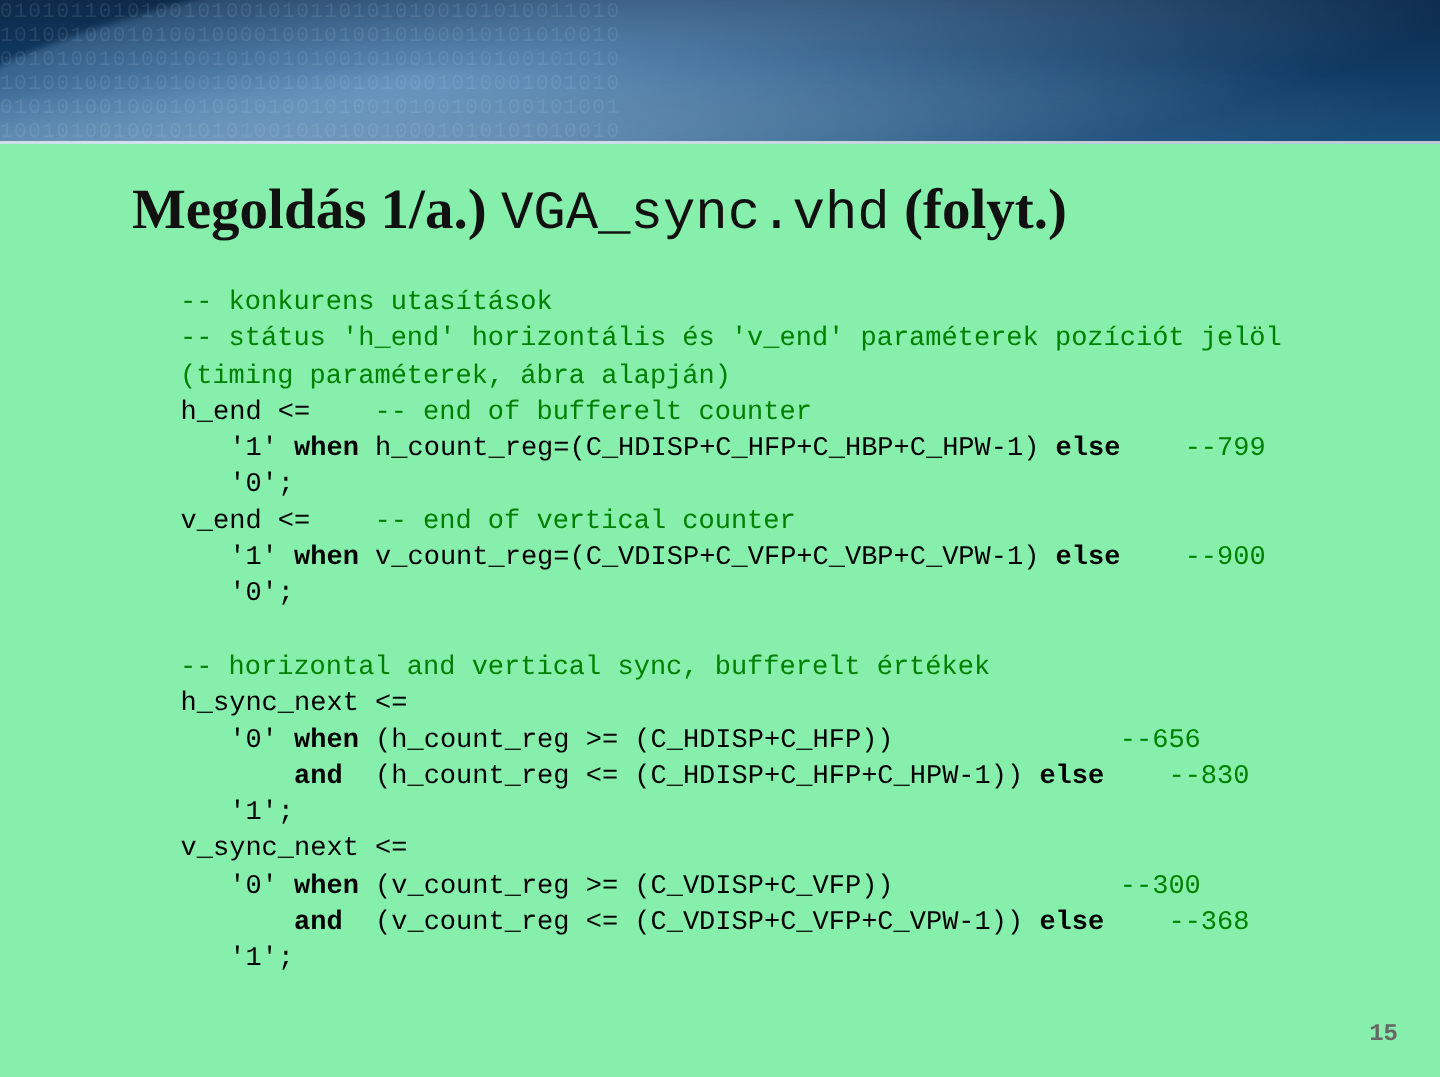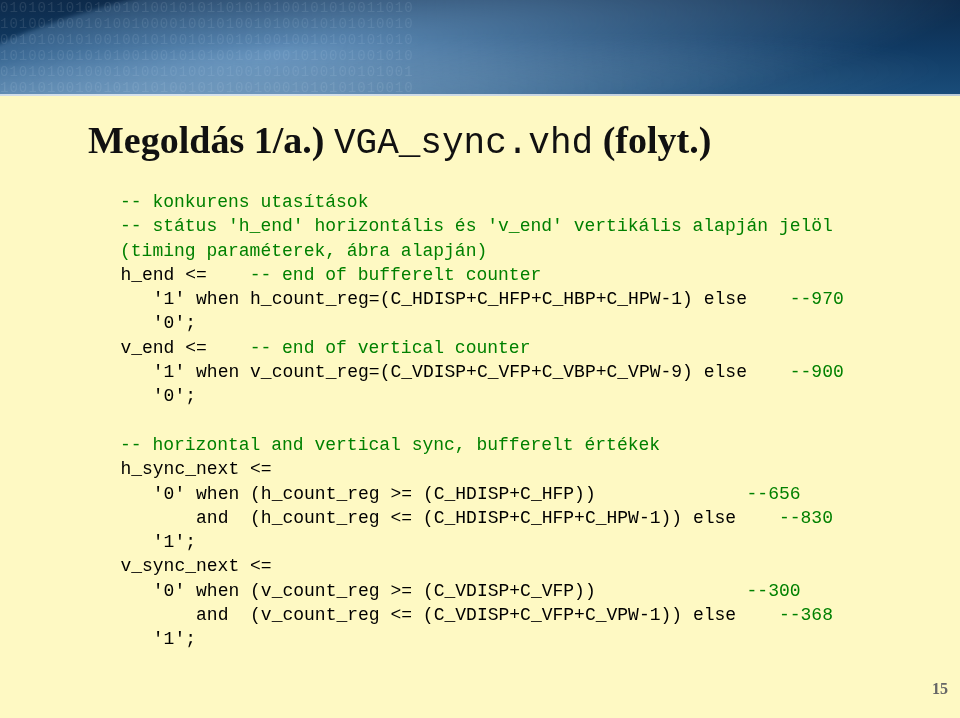--- a/index.html
+++ b/index.html
@@ -52,21 +52,21 @@
   }
   .banner .underline {
     position: absolute;
     left: 0; right: 0; bottom: 0;
     height: 2px;
     background: rgba(255,255,255,0.7);
   }
   .content {
     position: absolute;
     top: 96px; left: 0; right: 0; bottom: 0;
-    background: #fef9c3;
+    background: #86efac;
   }
   .title {
     position: absolute;
     top: 22px;
     left: 88px;
     font-size: 38px;
     font-weight: bold;
     color: #111;
   }
   .title .code-part {
@@ -80,26 +80,26 @@
     top: 94px;
     left: 88px;
     right: 60px;
     font-family: 'Courier New', Courier, monospace;
     font-size: 18px;
     line-height: 1.35;
     color: #000;
     white-space: pre;
   }
   .c-comment { color: #008000; margin-left: 32px; }
-  .c-kw { color: #000; font-weight: normal; }
+  .c-kw { color: #000; font-weight: bold; }
   .pagenum {
     position: absolute;
-    right: 12px;
+    right: 28px;
     bottom: 20px;
-    font-family: Liberation Serif, serif;
+    font-family: Liberation Mono, monospace;
     font-size: 16px;
     color: #666;
     font-weight: bold;
   }
 </style>
 </head>
 <body>
 
 <div class="slide">
   <div class="banner">
@@ -114,27 +114,27 @@
     <div class="underline"></div>
   </div>
 
   <div class="content">
 
     <div class="title">
       <span>Megoldás 1/a.) </span><span class="code-part">VGA_sync.vhd</span><span> (folyt.)</span>
     </div>
 
     <div class="codeblock"><span class="c-comment">-- konkurens utasítások</span>
-<span class="c-comment">-- státus 'h_end' horizontális és 'v_end' vertikális alapján jelöl</span>
+<span class="c-comment">-- státus 'h_end' horizontális és 'v_end' paraméterek pozíciót jelöl</span>
 <span class="c-comment">(timing paraméterek, ábra alapján)</span>
 <span>   h_end &lt;= </span><span class="c-comment">-- end of bufferelt counter</span>
-<span>      '1' </span><span class="c-kw">when</span><span> h_count_reg=(C_HDISP+C_HFP+C_HBP+C_HPW-1) </span><span class="c-kw">else</span><span> </span><span class="c-comment">--970</span>
+<span>      '1' </span><span class="c-kw">when</span><span> h_count_reg=(C_HDISP+C_HFP+C_HBP+C_HPW-1) </span><span class="c-kw">else</span><span> </span><span class="c-comment">--799</span>
 <span>      '0';</span>
 <span>   v_end &lt;= </span><span class="c-comment">-- end of vertical counter</span>
-<span>      '1' </span><span class="c-kw">when</span><span> v_count_reg=(C_VDISP+C_VFP+C_VBP+C_VPW-9) </span><span class="c-kw">else</span><span> </span><span class="c-comment">--900</span>
+<span>      '1' </span><span class="c-kw">when</span><span> v_count_reg=(C_VDISP+C_VFP+C_VBP+C_VPW-1) </span><span class="c-kw">else</span><span> </span><span class="c-comment">--900</span>
 <span>      '0';</span>
 <span></span>
 <span class="c-comment">-- horizontal and vertical sync, bufferelt értékek</span>
 <span>   h_sync_next &lt;=</span>
 <span>      '0' </span><span class="c-kw">when</span><span> (h_count_reg &gt;= (C_HDISP+C_HFP))           </span><span class="c-comment">--656</span>
 <span>          </span><span class="c-kw">and</span><span>  (h_count_reg &lt;= (C_HDISP+C_HFP+C_HPW-1)) </span><span class="c-kw">else</span><span> </span><span class="c-comment">--830</span>
 <span>      '1';</span>
 <span>   v_sync_next &lt;=</span>
 <span>      '0' </span><span class="c-kw">when</span><span> (v_count_reg &gt;= (C_VDISP+C_VFP))           </span><span class="c-comment">--300</span>
 <span>          </span><span class="c-kw">and</span><span>  (v_count_reg &lt;= (C_VDISP+C_VFP+C_VPW-1)) </span><span class="c-kw">else</span><span> </span><span class="c-comment">--368</span>

